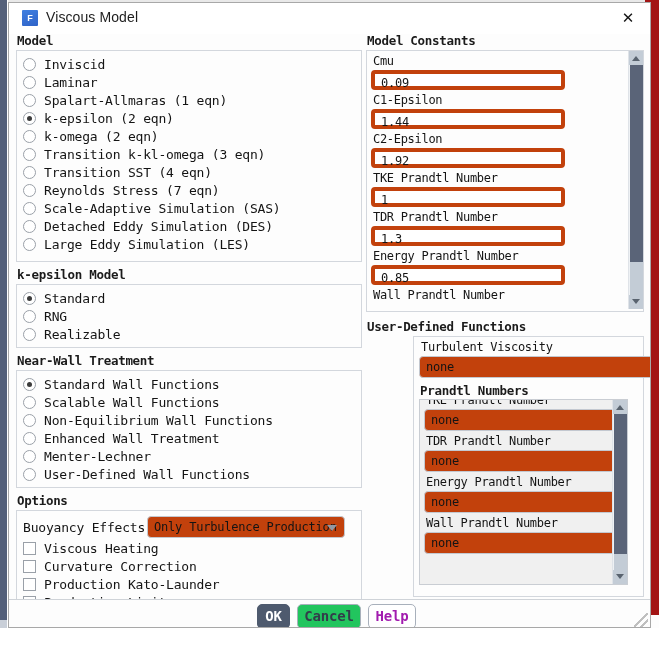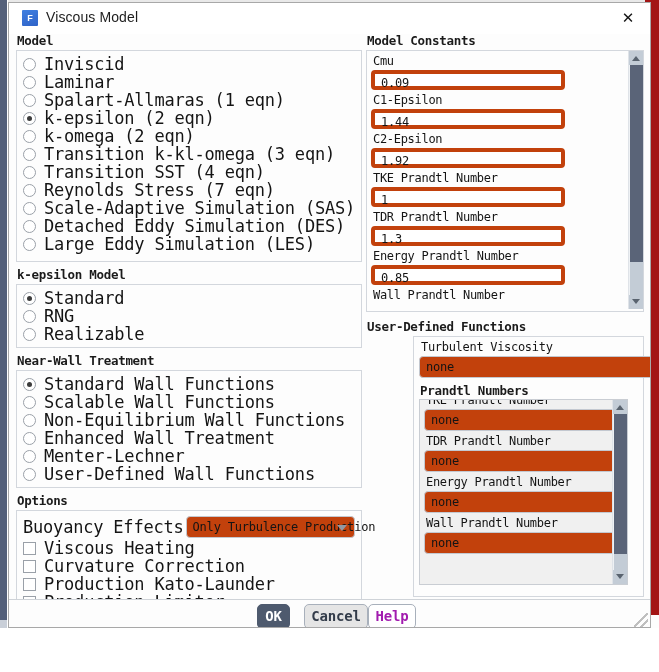--- a/index.html
+++ b/index.html
@@ -129,21 +129,21 @@
   .checkbox {
     width: 13px; height: 13px;
     border: 1px solid #9aa0a8;
     background: #ffffff;
     box-sizing: border-box;
     margin-right: 8px;
     flex: 0 0 auto;
   }
   .opt-label {
     font-family: "DejaVu Sans Mono", monospace;
-    font-size: 17px;
+    font-size: 13px;
     color: #141414;
     white-space: nowrap;
     letter-spacing: -0.2px;
   }
 
   
   .combo {
     position: relative;
     border: 1px solid #c3c8d0;
     border-radius: 4px;
@@ -244,24 +244,23 @@
     cursor: default;
   }
   .btn-ok {
     left: 248px; width: 33px;
     background: #4e5a6e; color: #ffffff;
     border: 1px solid #4e5a6e;
     line-height: 23px;
   }
   .btn-cancel {
     left: 288px; width: 64px;
-    background: #e5e5e5; color: #333c4a;
+    background: #22c55e; color: #333c4a;
     border: 1px solid #a8b0bb;
     line-height: 23px;
-    margin-left: 7px;
   }
   .btn-help {
     left: 359px; width: 48px;
     background: #ffffff; color: #a21caf;
     border: 1px solid #a8b0bb;
     line-height: 23px;
   }
   .resize-grip {
     position: absolute; right: 2px; bottom: 2px;
     width: 14px; height: 14px;

